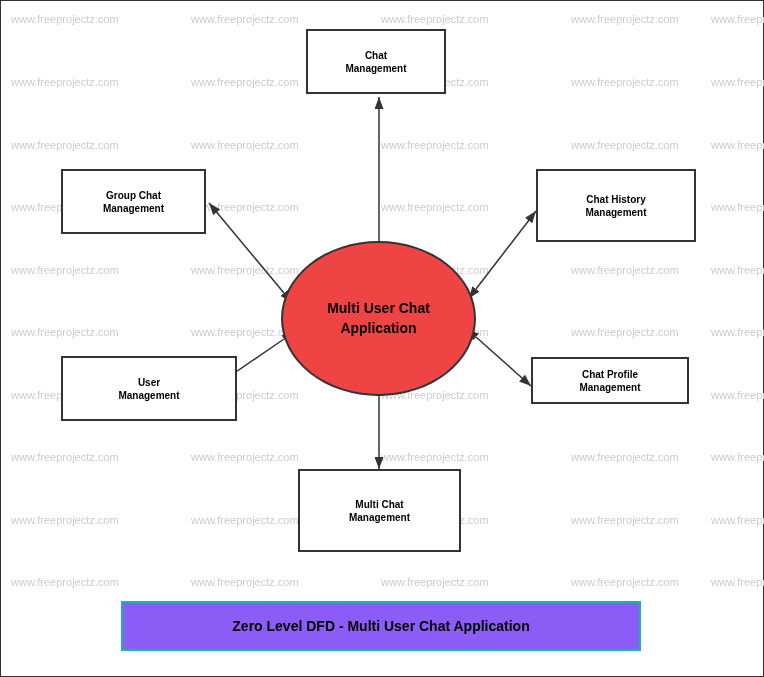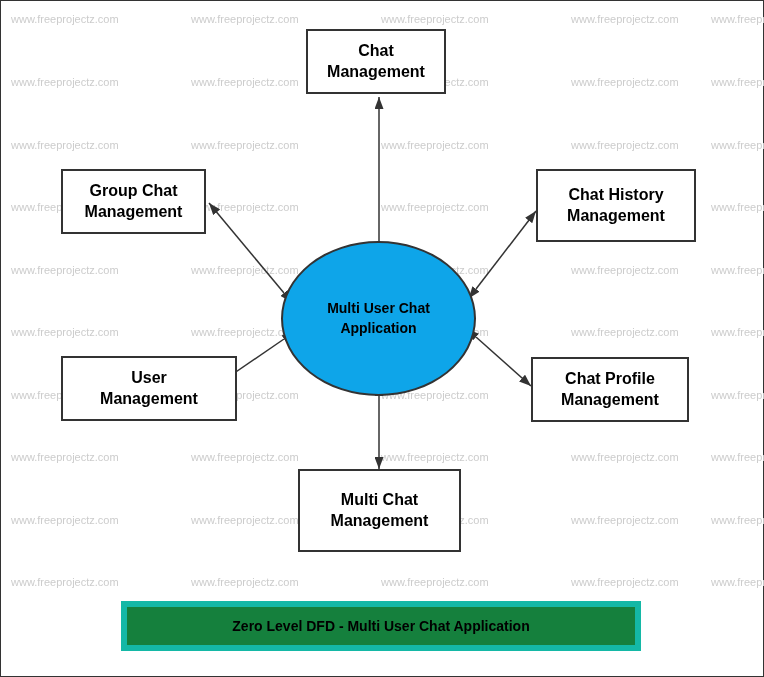--- a/index.html
+++ b/index.html
@@ -27,49 +27,49 @@
       pointer-events: none;
     }
     .box {
       position: absolute;
       border: 2px solid #333;
       background: #fff;
       display: flex;
       align-items: center;
       justify-content: center;
       text-align: center;
-      font-size: 16px;
+      font-size: 10px;
       font-weight: bold;
       line-height: 1.3;
     }
     .circle {
       position: absolute;
       border: 2px solid #333;
-      background: #0ea5e9;
+      background: #ef4444;
       border-radius: 50%;
       display: flex;
       align-items: center;
       justify-content: center;
       text-align: center;
       font-size: 14px;
       font-weight: bold;
       line-height: 1.4;
     }
     svg.arrows {
       position: absolute;
       top: 0;
       left: 0;
       width: 764px;
       height: 677px;
       pointer-events: none;
     }
     .title-box {
       position: absolute;
-      border: 6px solid #14b8a6;
-      background: #15803d;
+      border: 2px solid #14b8a6;
+      background: #8b5cf6;
       display: flex;
       align-items: center;
       justify-content: center;
       text-align: center;
       font-size: 14px;
       font-weight: bold;
       padding: 8px 4px;
     }
   </style>
 </head>
@@ -173,21 +173,21 @@
   </div>
 
   <div class="box" style="left:535px;top:168px;width:160px;height:73px;">
     <span>Chat History<br>Management</span>
   </div>
 
   <div class="box" style="left:60px;top:355px;width:176px;height:65px;">
     <span>User<br>Management</span>
   </div>
 
-  <div class="box" style="left:530px;top:356px;width:158px;height:65px;">
+  <div class="box" style="left:530px;top:356px;width:158px;height:47px;">
     <span>Chat Profile<br>Management</span>
   </div>
 
   <div class="box" style="left:297px;top:468px;width:163px;height:83px;">
     <span>Multi Chat<br>Management</span>
   </div>
 
   <div class="title-box" style="left:120px;top:600px;width:520px;height:50px;">
     <span>Zero Level DFD - Multi User Chat Application</span>
   </div>

